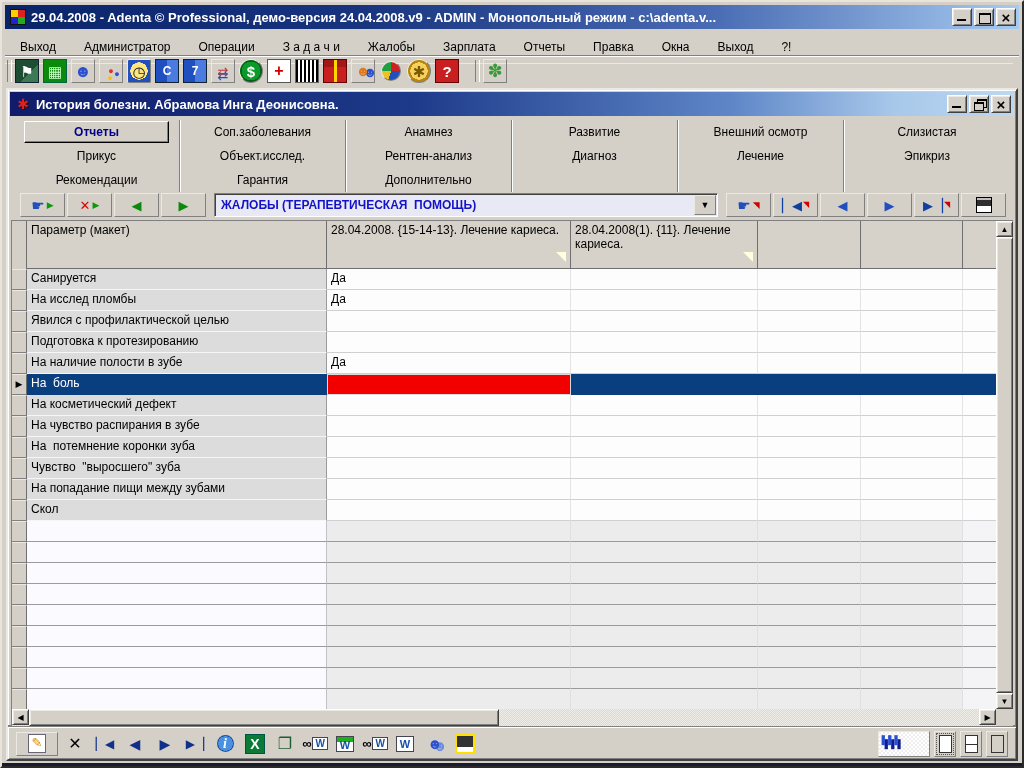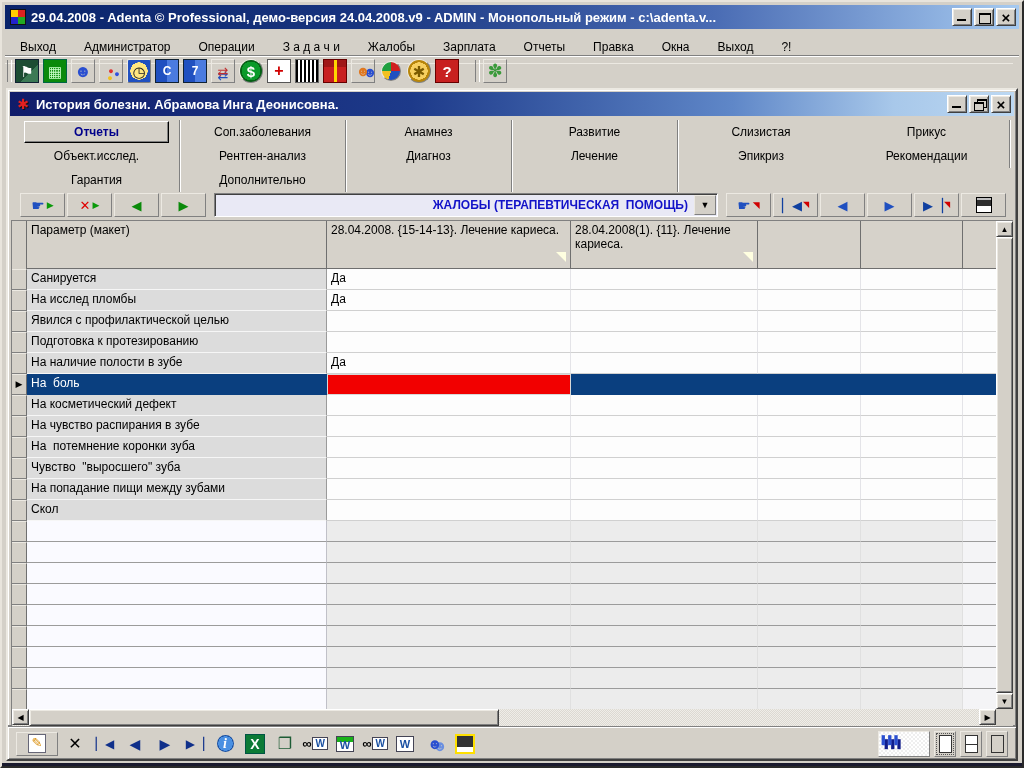--- a/index.html
+++ b/index.html
@@ -102,21 +102,21 @@
   [data-name="apply-visit-button"]::before{ content:"☛"; color:#2050c0; font-size:15px;}
   [data-name="apply-visit-button"]::after{ content:"◥"; color:#d00000; font-size:9px; margin-left:2px;}
   [data-name="first-visit-button"]::before{ content:"▏◀"; color:#1040a0; white-space:pre;}
   [data-name="first-visit-button"]::after{ content:"◥"; color:#d00000; font-size:8px; margin-left:1px;}
   [data-name="prev-visit-button"]::before{ content:"◀"; color:#2050c0;}
   [data-name="next-visit-button"]::before{ content:"▶"; color:#2050c0;}
   [data-name="last-visit-button"]::before{ content:"▶▕"; color:#1040a0; white-space:pre;}
   [data-name="last-visit-button"]::after{ content:"◥"; color:#d00000; font-size:8px; margin-left:1px;}
   [data-name="save-button"]::before{ content:""; width:14px; height:14px; background:#2f2f2f;
      border:1px solid #000; box-shadow:inset 0 -6px 0 #fff, inset 0 2px 0 #c0c0c0; }
-  .combo{ flex:1 1 auto; height:24px; margin:0 6px; background:#e9e9f5; display:flex; align-items:center;text-align:right; }
+  .combo{ flex:1 1 auto; height:24px; margin:0 6px; background:#e9e9f5; display:flex; align-items:center; }
   .combo .val{ flex:1 1 auto; padding:0 6px; color:#1212c8; font-weight:700; white-space:pre; overflow:hidden;}
   .combo .drop{ width:22px; height:20px; margin-right:1px; background:var(--chrome);
     display:flex; align-items:center; justify-content:center; font-size:9px; color:#000;}
 
   
   .grid-zone{ flex:1 1 auto; position:relative; margin:0 3px; border:1px solid var(--dk);
     border-right:none; background:#f0f0f0; overflow:hidden;}
   .grid-main{ position:absolute; left:0; top:0; right:17px; bottom:17px; overflow:hidden;
     display:flex; flex-direction:column; background:#efeff4;}
   .ghead{ display:flex; height:48px; flex:0 0 auto; background:#d6d2ca; }
@@ -277,20 +277,21 @@
       <span class="winbtn raised glyph-close" data-name="child-close-button"></span>
     </div>
 
     <div class="tabs" data-name="section-tabs" id="tabs">
         <div class="tab-cell tab-cell-wrap" data-name="tab-жалобы">
           <div class="tab-active" data-name="tab-active-button">Отчеты</div>
         </div>
         <div class="tab-cell" data-name="tab-соп-заболевания">Соп.заболевания</div>
         <div class="tab-cell" data-name="tab-анамнез">Анамнез</div>
         <div class="tab-cell" data-name="tab-развитие">Развитие</div>
+        <div class="tab-cell" data-name="tab-внешний-осмотр">Внешний осмотр</div>
         <div class="tab-cell last-col" data-name="tab-слизистая">Слизистая</div>
         <div class="tab-cell" data-name="tab-прикус">Прикус</div>
         <div class="tab-cell" data-name="tab-объект-исслед-">Объект.исслед.</div>
         <div class="tab-cell" data-name="tab-рентген-анализ">Рентген-анализ</div>
         <div class="tab-cell" data-name="tab-диагноз">Диагноз</div>
         <div class="tab-cell" data-name="tab-лечение">Лечение</div>
         <div class="tab-cell last-col" data-name="tab-эпикриз">Эпикриз</div>
         <div class="tab-cell" data-name="tab-рекомендации">Рекомендации</div>
         <div class="tab-cell" data-name="tab-гарантия">Гарантия</div>
         <div class="tab-cell" data-name="tab-дополнительно">Дополнительно</div>

